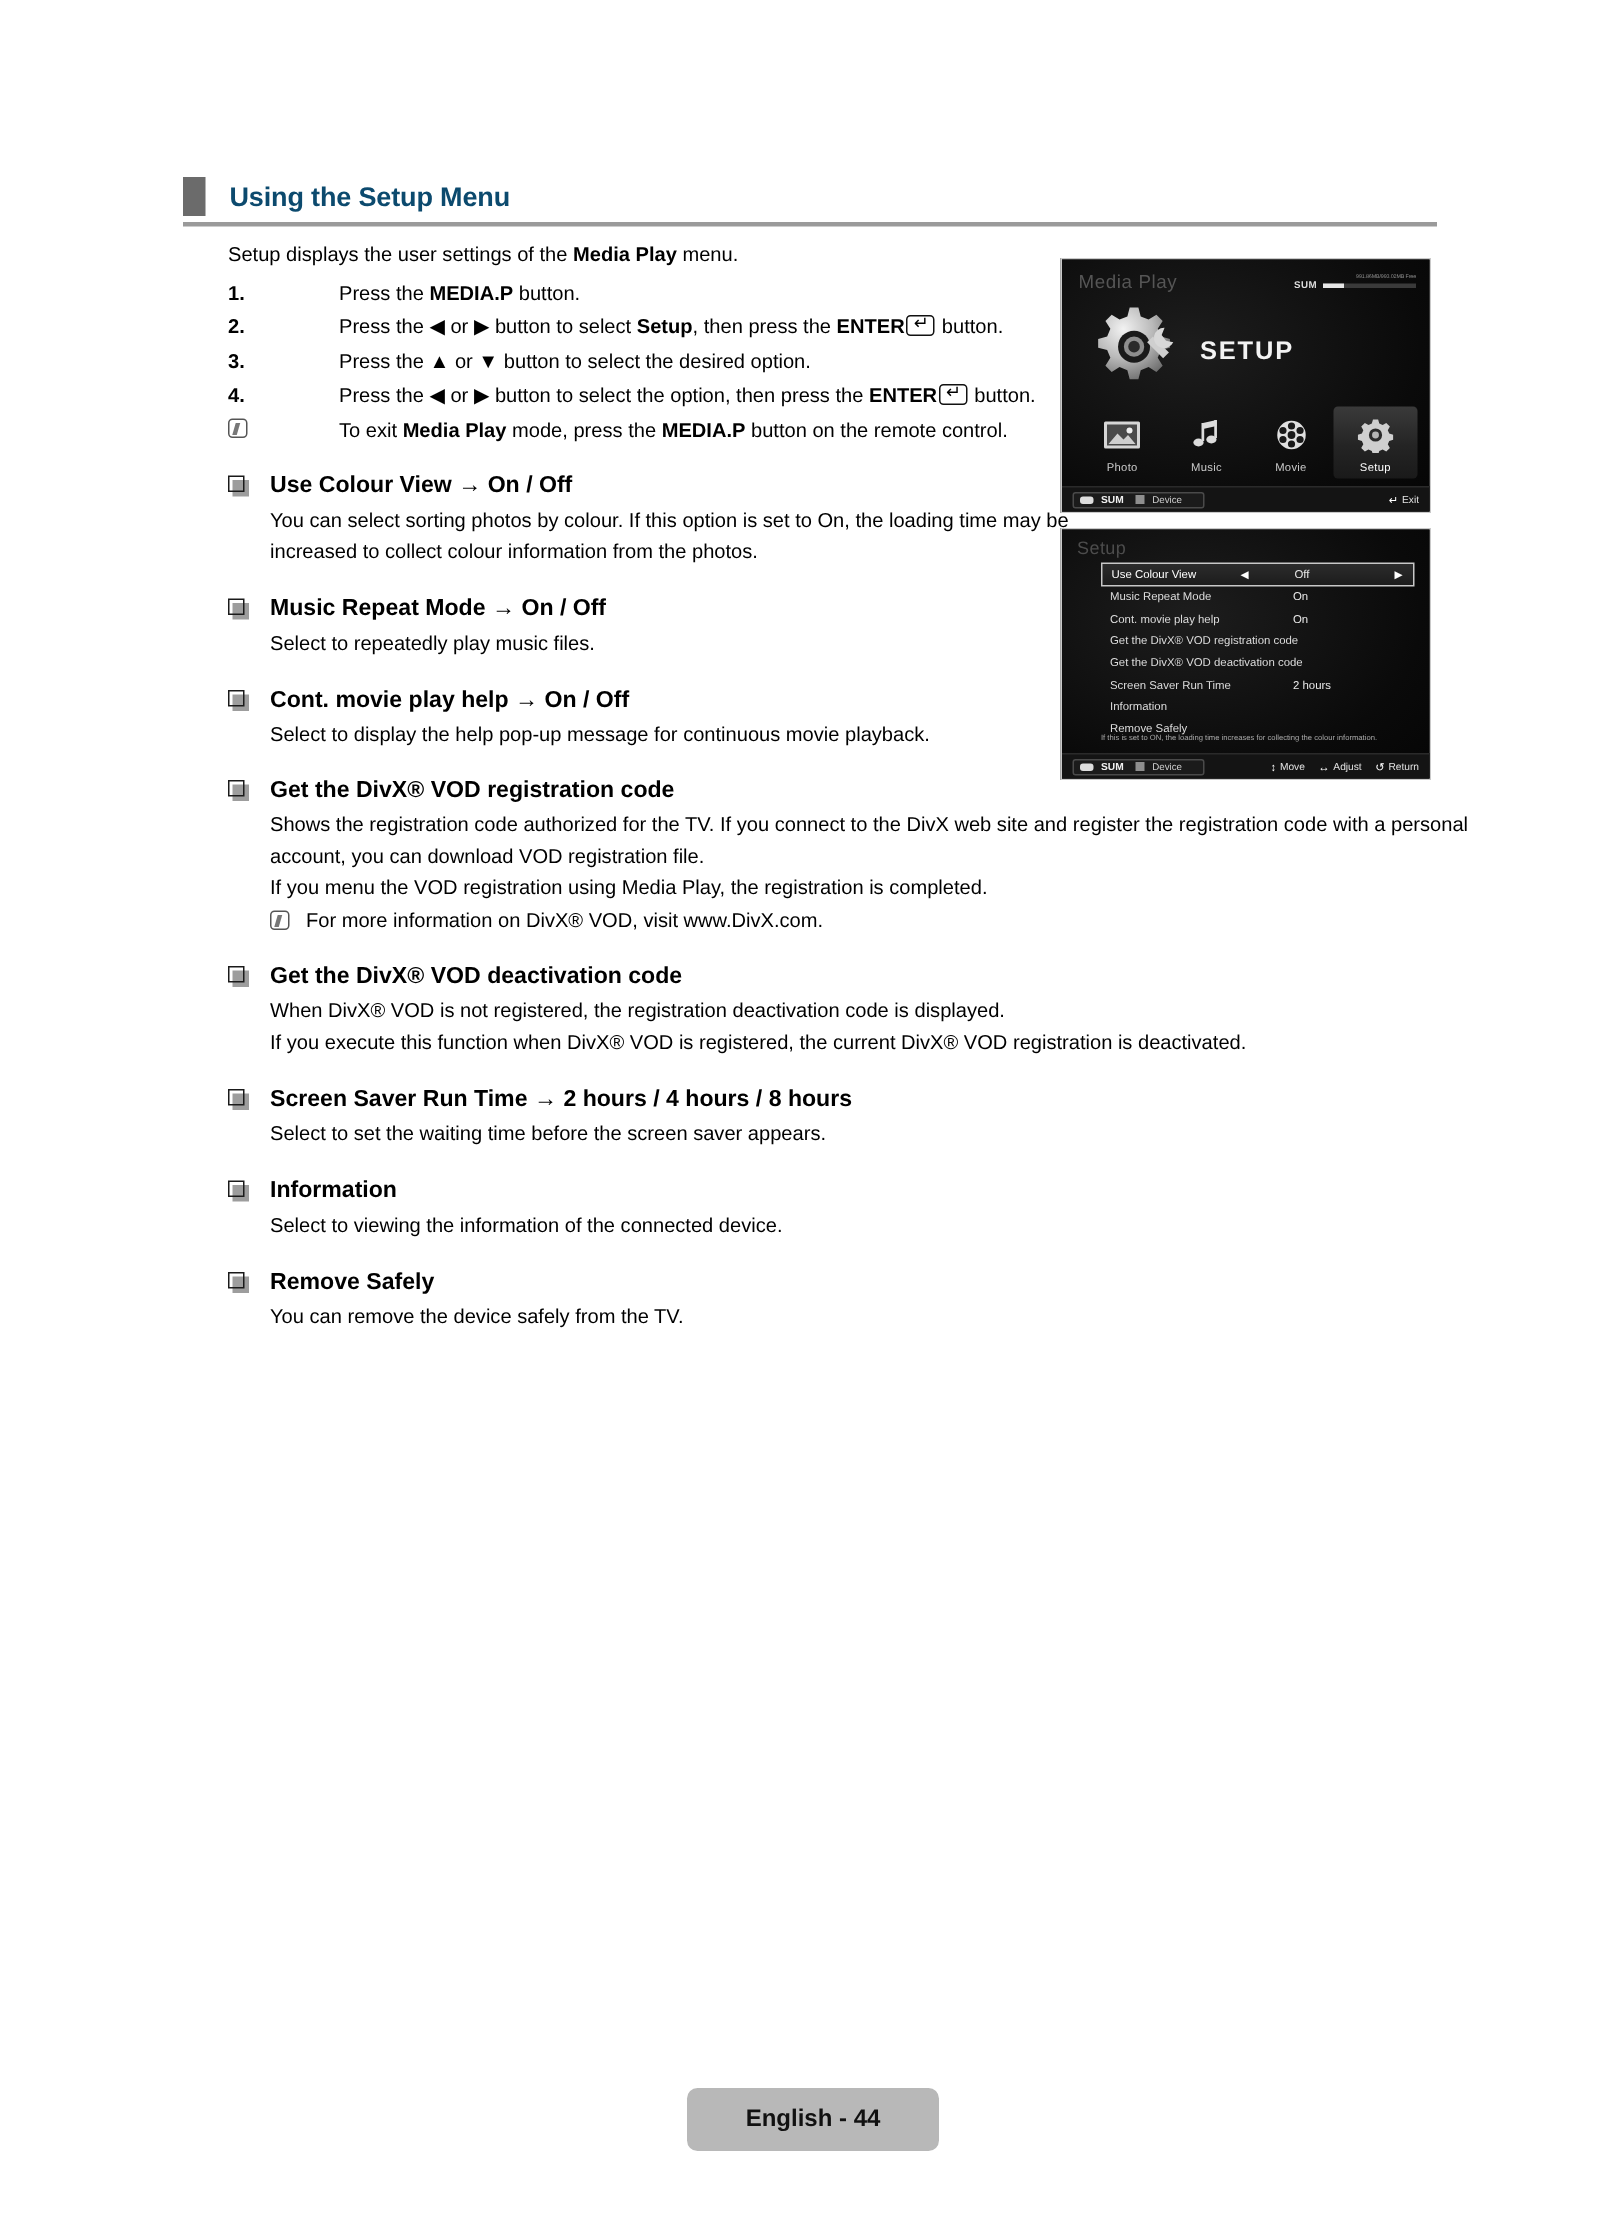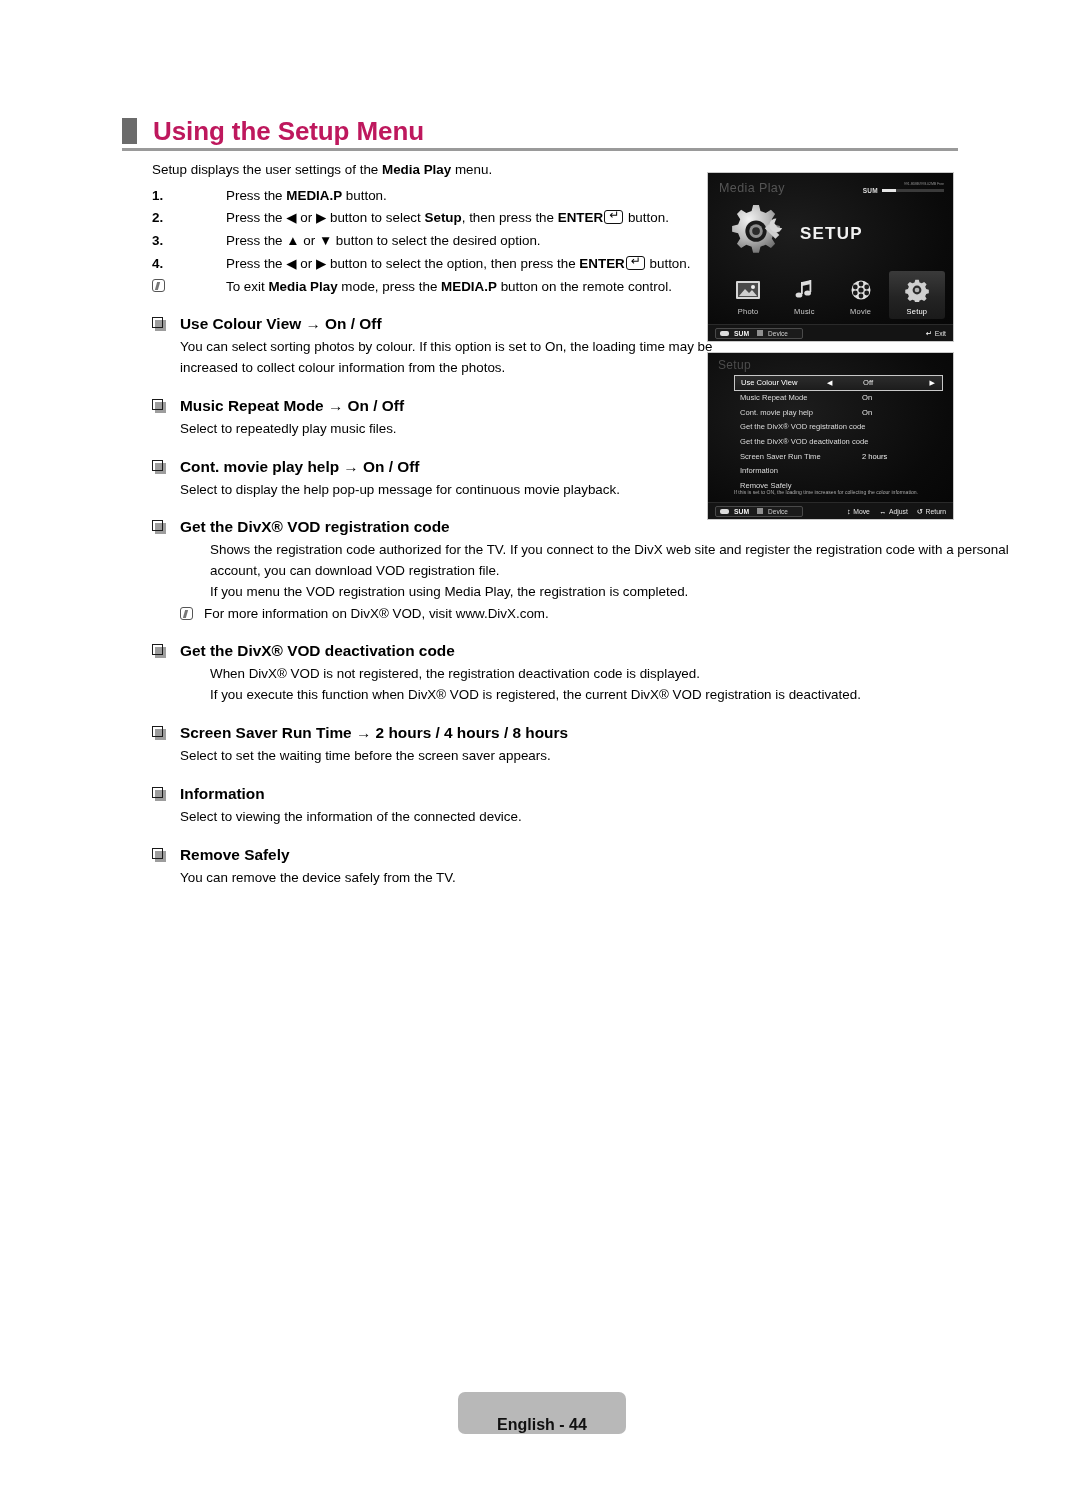--- a/index.html
+++ b/index.html
@@ -24,25 +24,25 @@
     display: flex;
     align-items: center;
   }
   .title-marker {
     width: 15px; height: 26px;
     background: #6b6b6b;
     margin-right: 16px;
     flex: 0 0 auto;
   }
   .title-text {
-    font-size: 26px;
+    font-size: 18px;
     font-weight: bold;
     letter-spacing: -0.1px;
     line-height: 1;
-    color: #be185d;
+    color: #0c4a6e;
   }
   .title-rule {
     position: absolute;
     left: 122px; top: 148px;
     width: 836px; height: 3px;
     background: #9a9a9a;
   }
 
   
   .content { position: absolute; left: 152px; top: 160px; width: 800px; }
@@ -144,21 +144,21 @@
     background: #9d9d9d;
     z-index: -1;
   }
   .sec-body {
     margin-left: 28px;
     font-size: 13.4px;
     line-height: 1.55;
     margin-top: 3px;
   }
   .sec-body p { margin: 0; }
-  .sec-body .wide { width: 800px; margin-left: 30px; }
+  .sec-body .wide { width: 800px; }
   .sec-body .narrow { width: 535px; }
   .subnote {
     display: flex;
     align-items: center;
     margin-top: 1px;
   }
   .subnote .note-ico { width: 24px; flex: 0 0 24px; }
 
   
   .tv { position: absolute; background: #0a0a0a; border: 1px solid #c9c9c9; }
@@ -261,21 +261,21 @@
     font-size: 5.1px; color: #a9a9a9; line-height: 1.5;
   }
 
   
   .footer {
     position: absolute;
     left: 458px; top: 1392px;
     width: 168px; height: 42px;
     background: #b8b8b8;
     border-radius: 7px;
-    display: flex; align-items: flex-end; justify-content: center;
+    display: flex; align-items: center; justify-content: center;
   }
   .footer span { font-size: 16px; font-weight: bold; color: #111; }
 </style>
 </head>
 <body>
 
 <div class="page">
 
   <div class="title-row">
     <div class="title-marker"></div>

